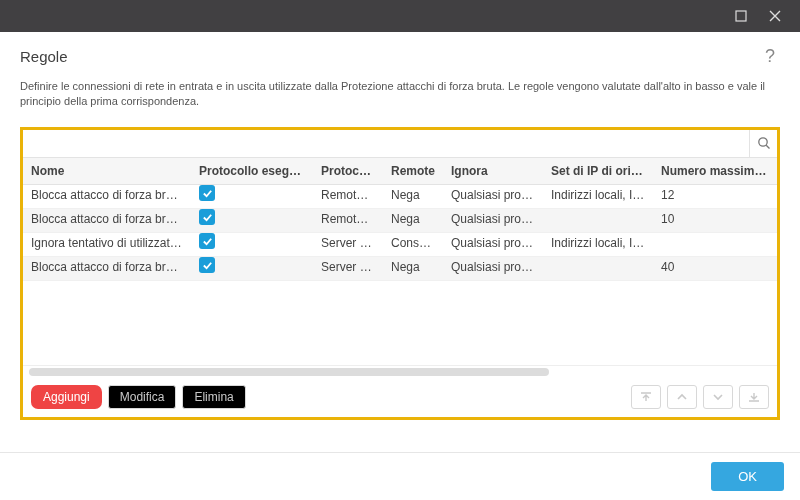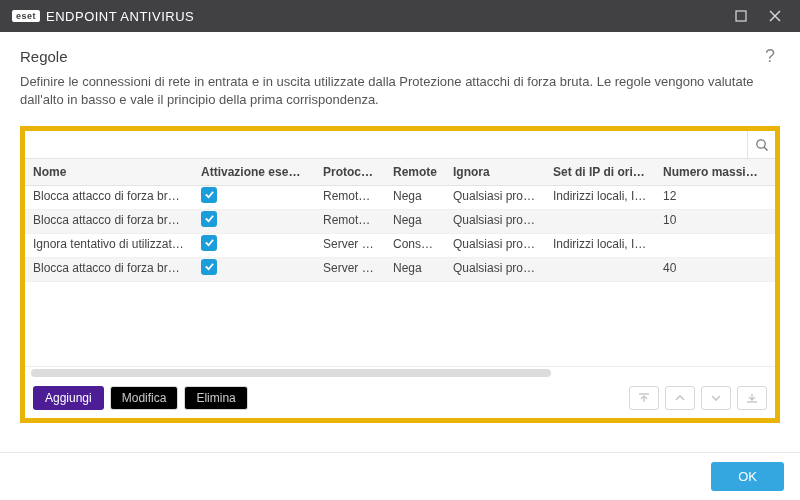--- a/index.html
+++ b/index.html
@@ -8,54 +8,50 @@
   .titlebar .brand { display: flex; align-items: center; gap: 6px; font-size: 13px; letter-spacing: .5px; }
   .titlebar .brand .logo { background:#fff; color:#414042; font-size:9px; font-weight:700; padding:1px 4px; border-radius:2px; letter-spacing:.5px;}
   .titlebar .brand .prod { font-weight: 300; }
   .titlebar .spacer { flex: 1; }
   .titlebar .winbtn { width: 34px; height: 32px; display:flex; align-items:center; justify-content:center; color:#ddd; }
   .titlebar .winbtn svg { width:12px; height:12px; }
   .content { padding: 14px 20px 0 20px; color:#4a4a4a; }
   .heading-row { display:flex; align-items:center; }
   h1 { font-size: 15px; font-weight: 400; color: #3f3f3f; flex:1; }
   .help { color:#888; font-size:18px; width:20px; text-align:center; }
-  .desc { font-size: 13px; color:#555; margin-top: 6px; line-height: 1.35; }
-  .panel { margin: 18px 20px 13px 20px; border:5px solid #eab308; background:#fff; }
+  .desc { font-size: 11px; color:#555; margin-top: 12px; line-height: 1.35; }
+  .panel { margin: 18px 20px 13px 20px; border:3px solid #eab308; background:#fff; }
   .searchrow { display:flex; border-bottom:1px solid #e3e3e3; height:28px; }
   .searchrow input { flex:1; border:none; outline:none; padding:0 8px; font-size:12px; background:#fff; }
   .searchrow .sicon { width:28px; display:flex; align-items:center; justify-content:center; border-left:1px solid #e3e3e3; color:#777; }
   .thead { display:flex; background:#f6f6f6; font-size:12px; font-weight:600; color:#444; border-bottom:1px solid #e3e3e3; white-space:nowrap; }
   .thead > div, .trow > div { padding:6px 8px; overflow:hidden; text-overflow:ellipsis; }
   .c-nome{width:168px;} .c-att{width:122px;} .c-proto{width:70px;} .c-az{width:60px;} .c-prof{width:100px;} .c-ip{width:110px;} .c-max{flex:1;}
   .tbody { height: 180px; overflow:hidden; font-size:12px; color:#444; }
   .trow { display:flex; border-bottom:1px solid #f0f0f0; align-items:flex-end; height:24px; white-space:nowrap;}
   .trow.alt { background:#f5f5f5; }
   .chk { display:inline-flex; width:16px; height:16px; background:#1a9dd9; border-radius:3px; align-items:center; justify-content:center; }
   .chk svg{ width:11px; height:11px; }
   .hscroll { height:12px; background:#fff; position:relative; border-top:1px solid #eee;}
   .hscroll .thumb{ position:absolute; left:6px; top:2px; height:8px; width:520px; background:#dcdcdc; border-radius:4px;}
   .toolbar { display:flex; align-items:center; padding:8px; gap:6px; }
   .btn { font-size:12px; padding:4px 11px; border-radius:3px; border:1px solid transparent; }
-  .btn.primary-grey { background:#4c1d95; color:#fff; }
+  .btn.primary-grey { background:#ef4444; color:#fff;border-radius:7px; }
   .btn.ghost { background:#000000; color:#c9c9c9; border:1px solid #d8d8d8; }
   .toolbar .spacer{flex:1;}
   .movebtn { width:30px; height:24px; border:1px solid #d8d8d8; border-radius:3px; display:flex; align-items:center; justify-content:center; color:#c9c9c9; background:#fff;}
   .movebtn svg{width:12px;height:12px;}
   .footer { position:absolute; bottom:0; left:0; right:0; height:48px; border-top:1px solid #e6e6e6; display:flex; align-items:center; justify-content:flex-end; gap:10px; padding:8px 16px; background:#fff;}
   .btn.ok { background:#35a7e0; color:#fff; padding:6px 26px; font-size:13px;}
   .btn.cancel { background:#a6a6a6; color:#fff; padding:6px 16px; font-size:13px;}
 </style>
 </head>
 <body>
 
 <div class="titlebar">
-  <div class="brand">
-    <span class="logo">eset</span>
-    <span class="prod">ENDPOINT ANTIVIRUS</span>
-  </div>
   <div class="spacer"></div>
   <div class="winbtn">
     <svg viewBox="0 0 12 12">
         <rect x="1" y="1" width="10" height="10" fill="none" stroke="currentColor" stroke-width="1.2"></rect>
       </svg>
   </div>
   <div class="winbtn">
     <svg viewBox="0 0 12 12">
         <path d="M1 1 L11 11 M11 1 L1 11" stroke="currentColor" stroke-width="1.4" fill="none"></path>
       </svg>
@@ -75,21 +71,21 @@
     <input type="text" placeholder="" style="">
     <div class="sicon">
       <svg width="14" height="14" viewBox="0 0 14 14">
           <circle cx="6" cy="6" r="4.2" fill="none" stroke="currentColor" stroke-width="1.3"></circle>
           <line x1="9.2" y1="9.2" x2="12.5" y2="12.5" stroke="currentColor" stroke-width="1.3"></line>
         </svg>
     </div>
   </div>
   <div class="thead">
     <div class="c-nome">Nome</div>
-    <div class="c-att">Attivazione eseguita</div>
+    <div class="c-att">Protocollo eseguita</div>
     <div class="c-proto">Protocollo</div>
     <div class="c-az">Remote</div>
     <div class="c-prof">Ignora</div>
     <div class="c-ip">Set di IP di origine</div>
     <div class="c-max">Numero massimo di t</div>
   </div>
   <div class="tbody" id="tbody">
       <div class="trow">
         <div class="c-nome">Blocca attacco di forza bruta...</div>
         <div class="c-att"><span class="chk">

